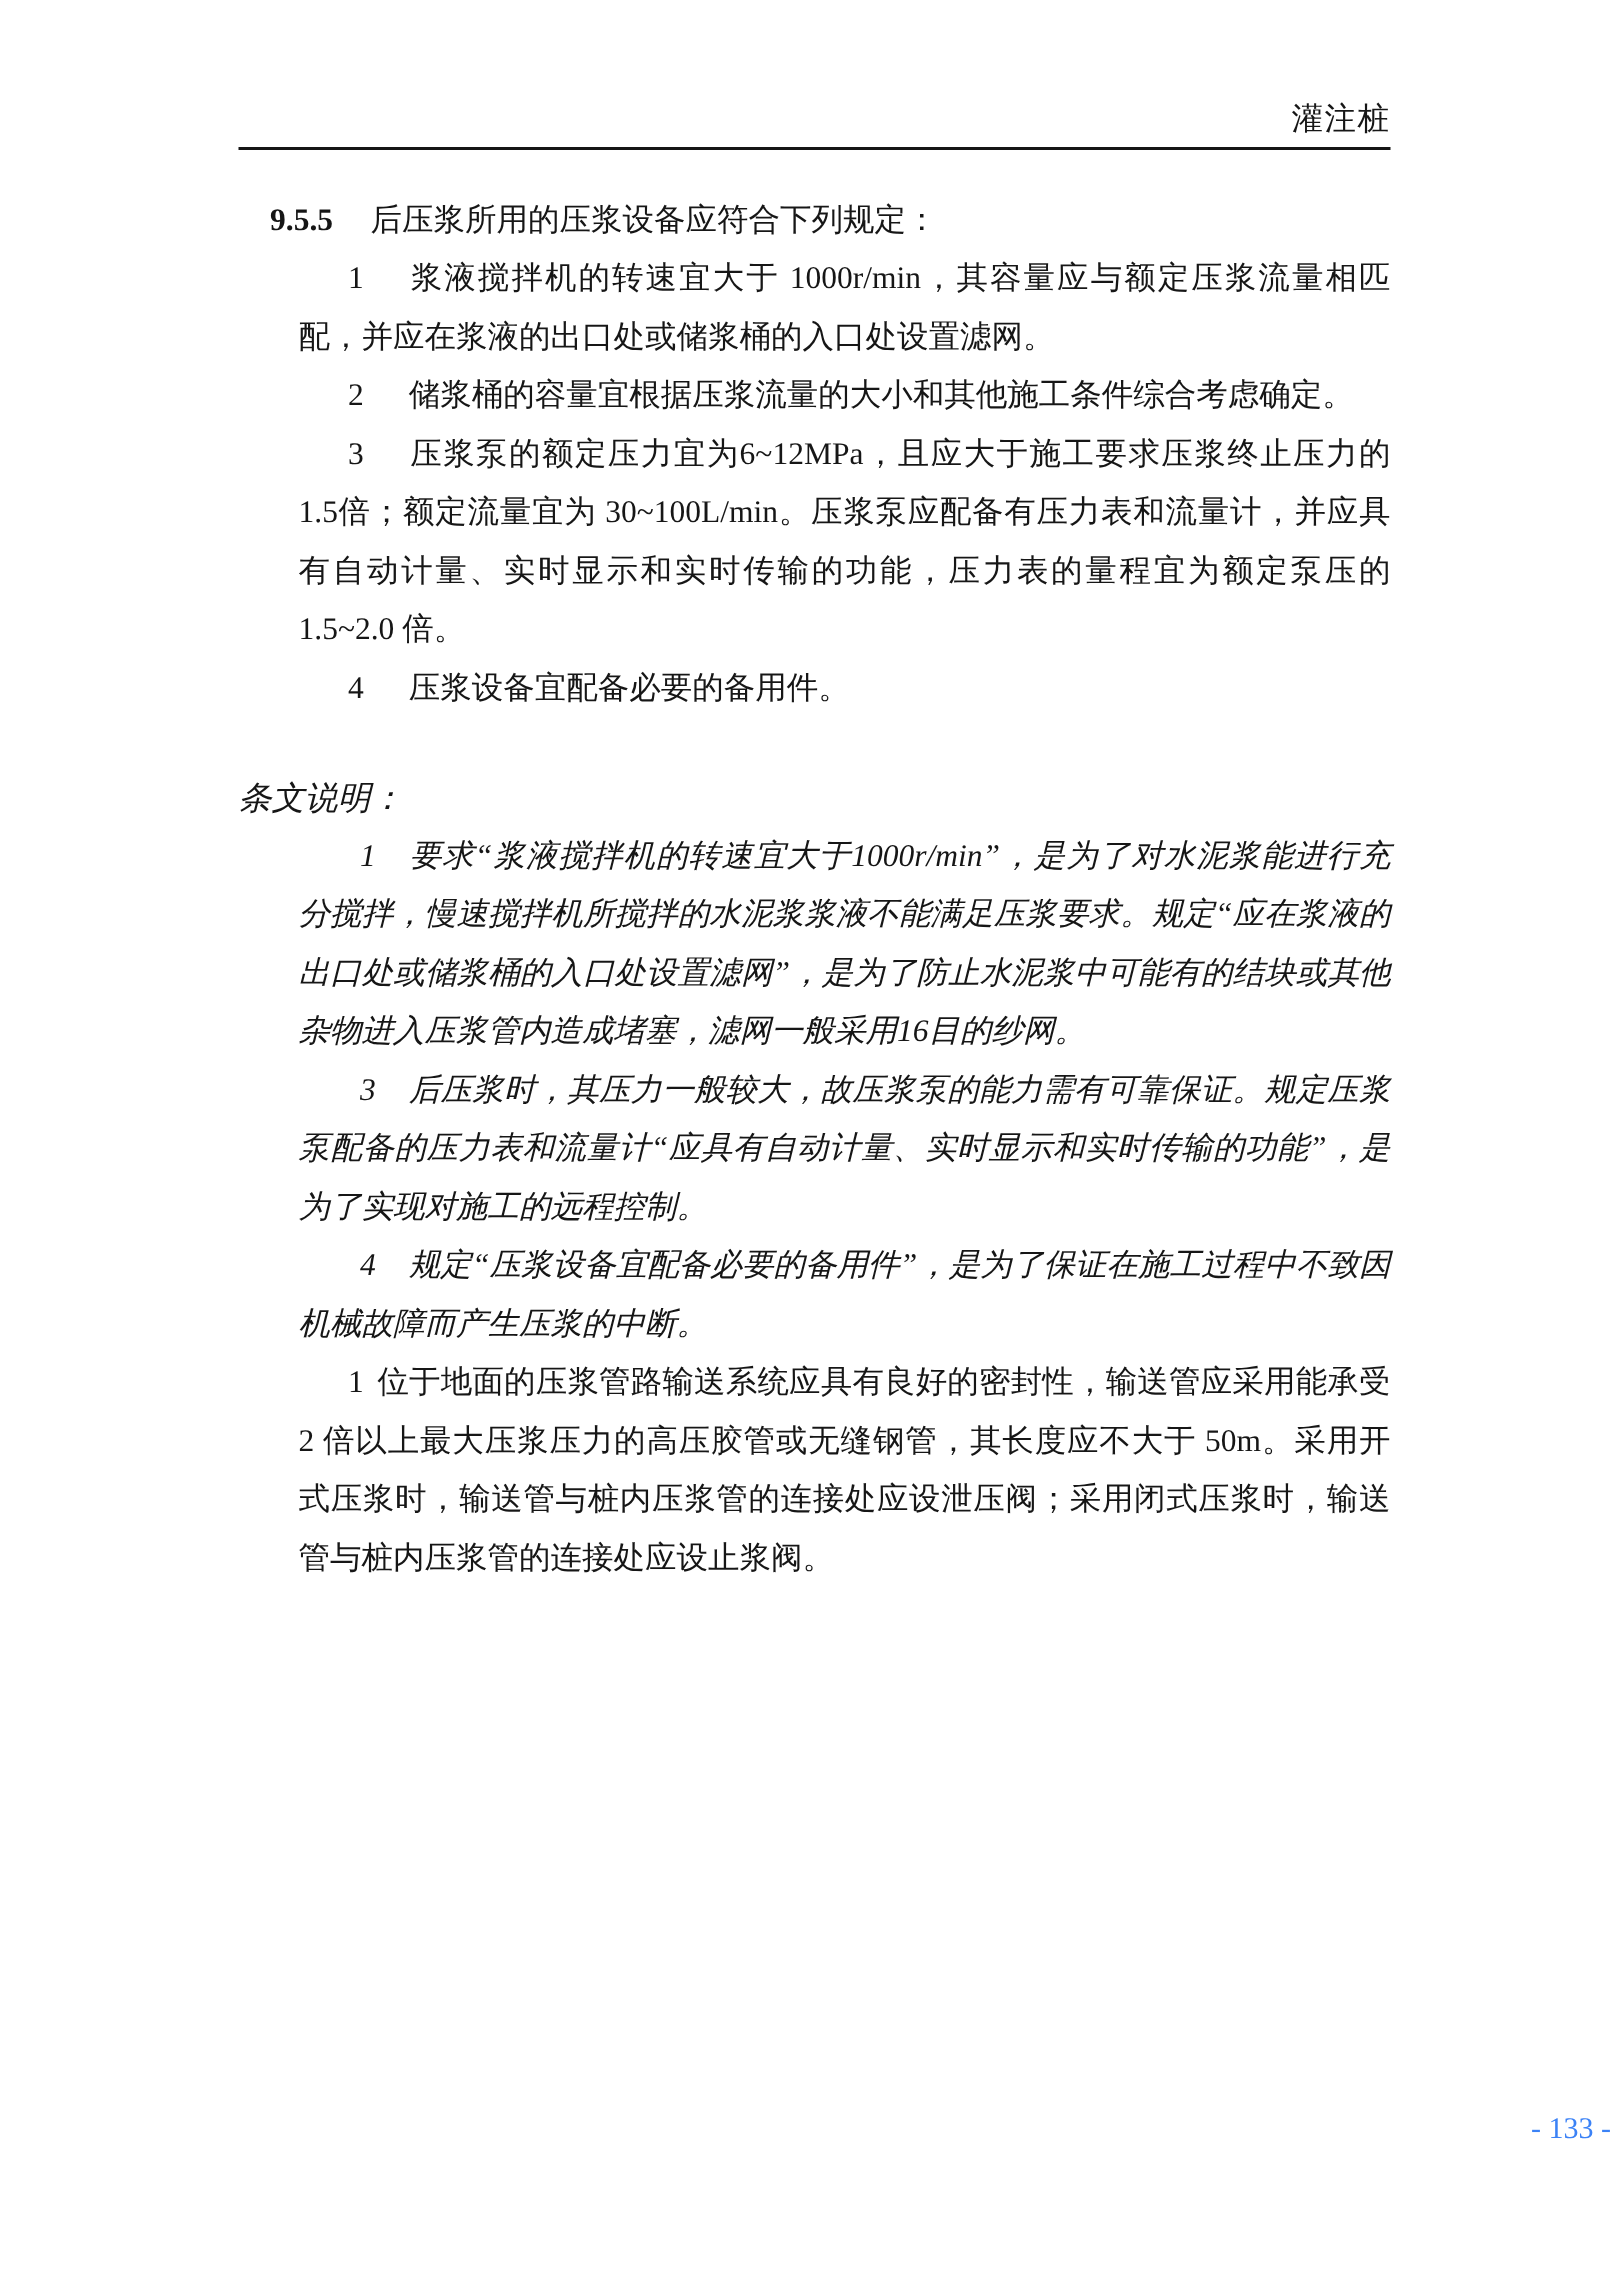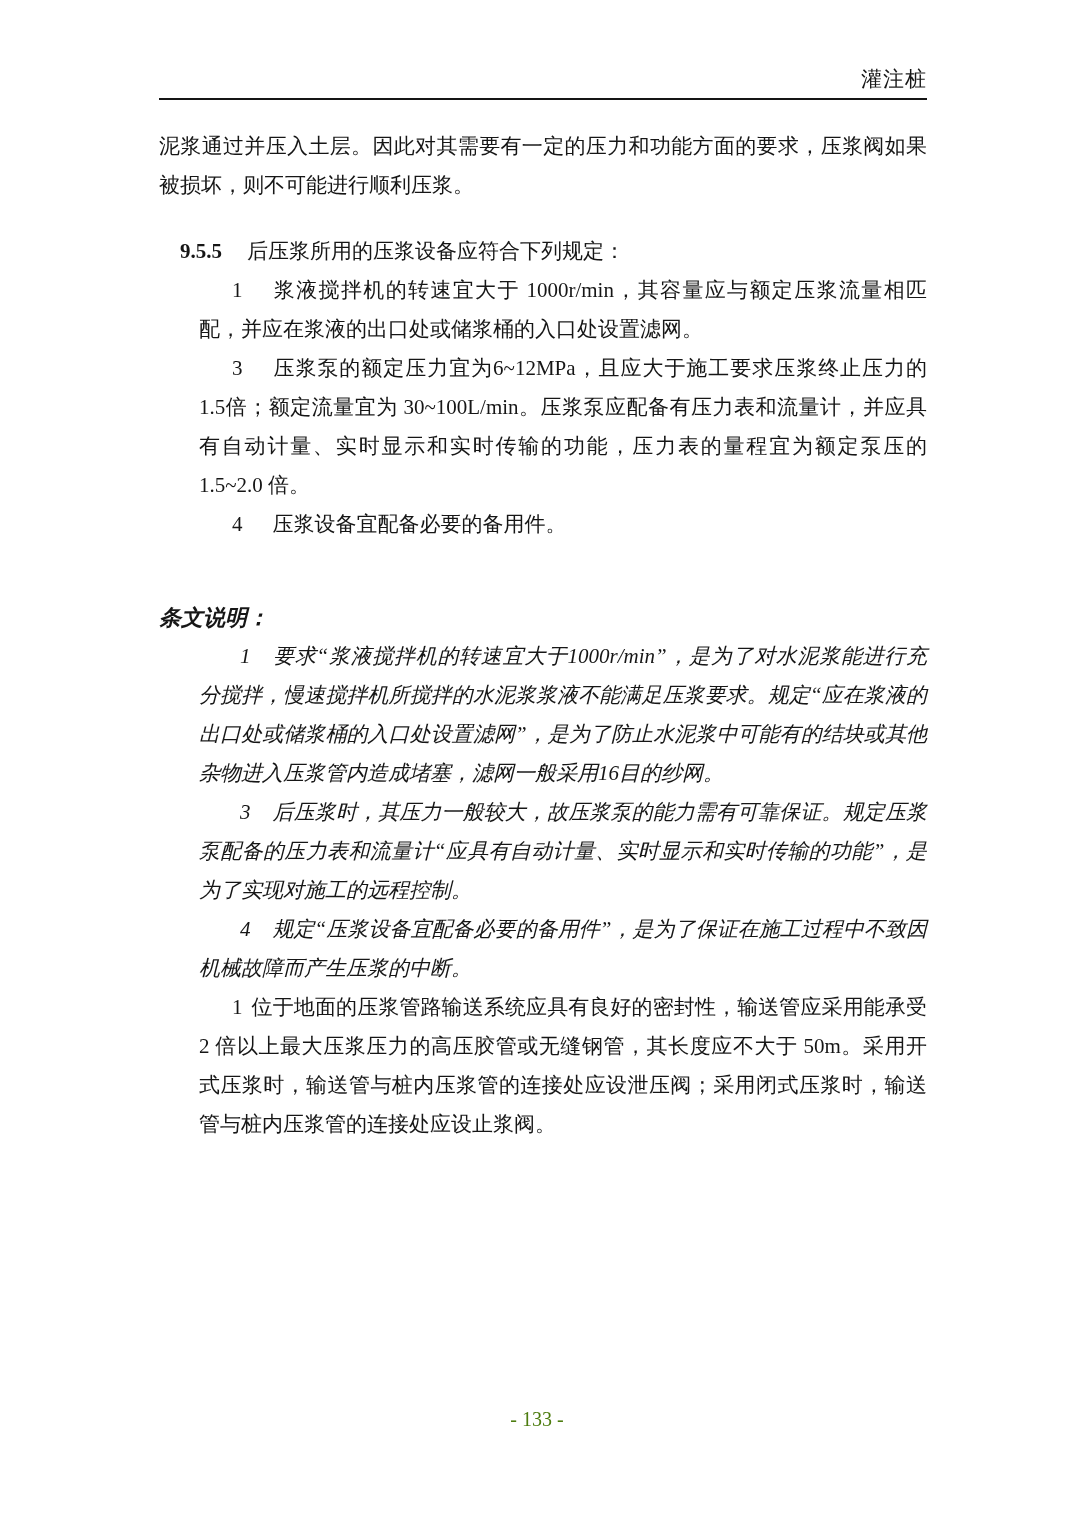--- a/index.html
+++ b/index.html
@@ -44,59 +44,61 @@
   main p { margin: 0; }
   p.para { text-indent: 0; }
   p.clause { text-indent: 21px; margin-top: 27px; }
   .clause-num { font-weight: bold; margin-right: 25px; }
   p.item { text-indent: 33px; margin-left: 40px; }
   .item-num { margin-right: 30px; }
   .item-num.narrow { margin-right: 9px; }
   .commentary { font-style: italic; }
   .commentary-heading {
     font-style: italic;
-    font-weight: bold;
+    font-weight: normal;
     font-size: 22px;
-    margin-top: 54px;
+    margin-top: 34px;
     text-indent: 0;
   }
   .commentary p.item { text-indent: 41px; }
   .commentary .item-num { margin-right: 22px; }
   .footer {
     position: absolute;
     left: 0;
     right: 0;
     top: 1406px;
-    text-align: center;
+    text-align: right;
     font-size: 20px;
     line-height: 26px;
-    color: #4d7c0f;
+    color: #3b82f6;
   }
 </style>
 </head>
 <body>
 
 <div class="page">
   <div class="content">
 
     <header>
       <div class="running-title">灌注桩</div>
       <div class="header-rule"></div>
     </header>
 
     <main>
 
-      <p class="para">泥浆通过并压入土层。因此对其需要有一定的压力和功能方面的要求，压浆阀如果被损坏，则不可能进行顺利压浆。</p>
 
       <p class="clause">
         <span class="clause-num">9.5.5</span><span>后压浆所用的压浆设备应符合下列规定：</span>
       </p>
 
       <p class="item">
         <span class="item-num">1</span><span>浆液搅拌机的转速宜大于 1000r/min，其容量应与额定压浆流量相匹配，并应在浆液的出口处或储浆桶的入口处设置滤网。</span>
+      </p>
+      <p class="item">
+        <span class="item-num">2</span><span>储浆桶的容量宜根据压浆流量的大小和其他施工条件综合考虑确定。</span>
       </p>
       <p class="item">
         <span class="item-num">3</span><span>压浆泵的额定压力宜为6~12MPa，且应大于施工要求压浆终止压力的1.5倍；额定流量宜为 30~100L/min。压浆泵应配备有压力表和流量计，并应具有自动计量、实时显示和实时传输的功能，压力表的量程宜为额定泵压的 1.5~2.0 倍。</span>
       </p>
       <p class="item">
         <span class="item-num">4</span><span>压浆设备宜配备必要的备用件。</span>
       </p>
 
       <section class="commentary">
         <p class="commentary-heading">条文说明：</p>

